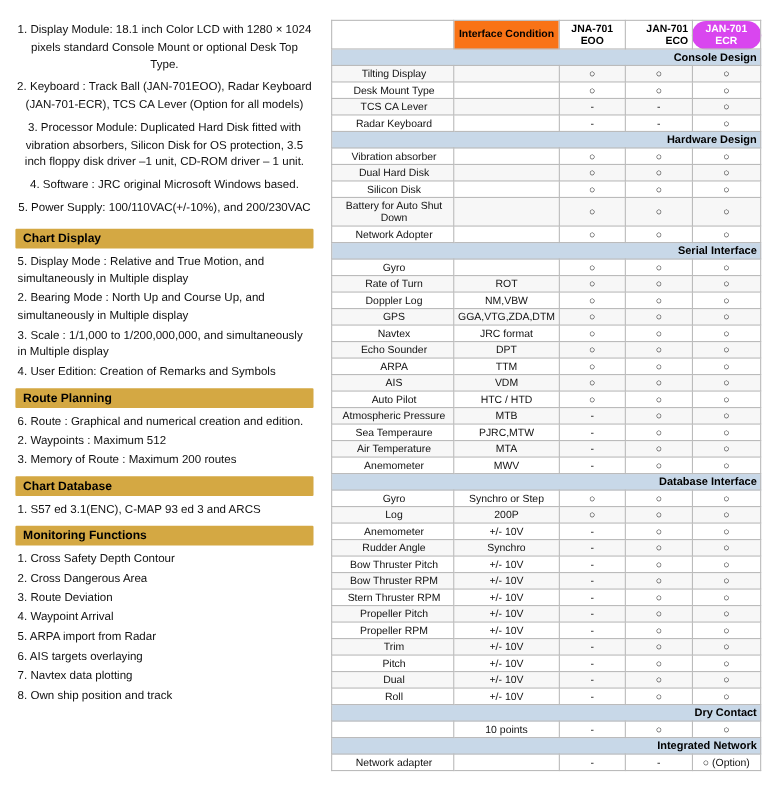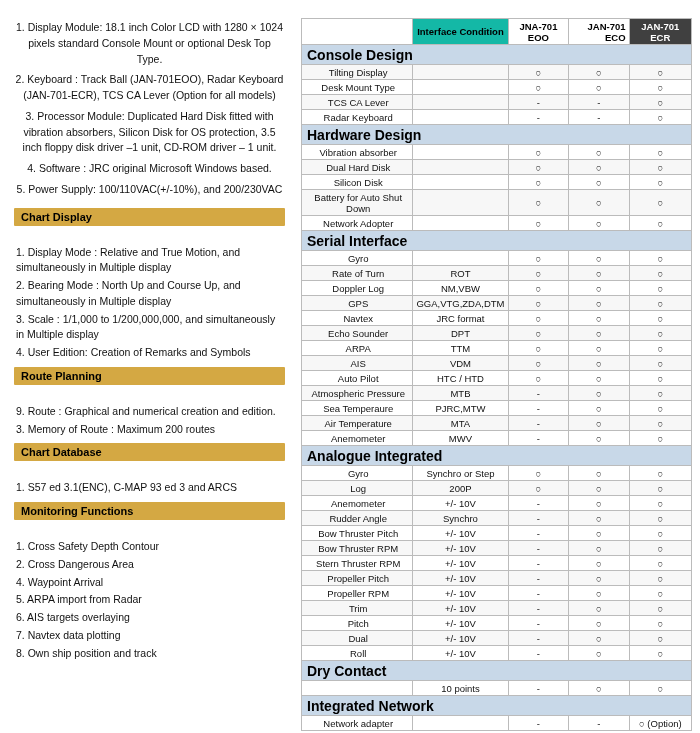--- a/index.html
+++ b/index.html
@@ -45,21 +45,21 @@
       margin: 10px 0 8px 0;
       line-height: 1.3;
     }
 
     .section-header {
       background: #d4a843;
       color: #000;
       font-weight: bold;
       font-size: 11px;
       padding: 3px 7px;
-      margin-bottom: 19px;
+      margin-bottom: 5px;
       margin-top: 6px;
       border-radius: 1px;
     }
 
     .section-list {
       padding-left: 2px;
       margin-bottom: 4px;
     }
 
     .section-list p {
@@ -109,45 +109,46 @@
       font-size: 9.5px;
     }
 
     .spec-table thead tr:first-child th {
       background: #fff;
       color: #000;
       border: 1px solid #bbb;
     }
 
     .spec-table thead tr:first-child th.if-cond {
-      background: #14b8a6;
+      background: #f97316;
       margin-left: 16px;
     }
 
     .spec-table thead tr:first-child th.eoo {
       background: #fff;
       color: #000;
     }
     .spec-table thead tr:first-child th.eco {
       background: #fff;
       color: #000;
       text-align: right;
     }
     .spec-table thead tr:first-child th.ecr {
-      background: #404040;
+      background: #d946ef;
       color: #fff;
+      border-radius: 13px;
     }
 
     .section-row td {
       background: #c8d8e8;
       font-weight: bold;
-      text-align: left;
-      padding-left: 5px;
+      text-align: right;
+      padding-left: 19px;
       color: #000;
-      font-size: 14px;
+      font-size: 10px;
     }
 
     .spec-table tr:nth-child(even) td {
       background: #f7f7f7;
     }
     .spec-table tr:nth-child(odd) td {
       background: #fff;
     }
     .section-row td {
       background: #c8d8e8 !important;
@@ -163,38 +164,40 @@
   <p>1. Display Module: 18.1 inch Color LCD with 1280 × 1024 pixels standard Console Mount or optional Desk Top Type.</p>
       <p>2. Keyboard : Track Ball (JAN-701EOO), Radar Keyboard (JAN-701-ECR), TCS CA Lever (Option for all models)</p>
       <p>3. Processor Module: Duplicated Hard Disk fitted with vibration absorbers, Silicon Disk for OS protection, 3.5 inch floppy disk driver –1 unit, CD-ROM driver – 1 unit.</p>
       <p>4. Software : JRC original Microsoft Windows based.</p>
       <p>5. Power Supply: 100/110VAC(+/-10%), and 200/230VAC</p>
     </div>
 
   <div class="section-title-large"></div>
 <div class="section-header">Chart Display</div>
     <div class="section-list">
-      <p>1. Display Mode : Relative and True Motion, and simultaneously in Multiple display</p>
+      <p>5. Display Mode : Relative and True Motion, and simultaneously in Multiple display</p>
       <p>2. Bearing Mode : North Up and Course Up, and simultaneously in Multiple display</p>
       <p>3. Scale : 1/1,000 to 1/200,000,000, and simultaneously in Multiple display</p>
       <p>4. User Edition: Creation of Remarks and Symbols</p>
     </div>
     <div class="section-header">Route Planning</div>
     <div class="section-list">
-      <p>9. Route : Graphical and numerical creation and edition.</p>
+      <p>6. Route : Graphical and numerical creation and edition.</p>
+      <p>2. Waypoints : Maximum 512</p>
       <p>3. Memory of Route : Maximum 200 routes</p>
     </div>
     <div class="section-header">Chart Database</div>
     <div class="section-list">
       <p>1. S57 ed 3.1(ENC), C-MAP 93 ed 3 and ARCS</p>
     </div>
     <div class="section-header">Monitoring Functions</div>
     <div class="section-list">
       <p>1. Cross Safety Depth Contour</p>
       <p>2. Cross Dangerous Area</p>
+      <p>3. Route Deviation</p>
       <p>4. Waypoint Arrival</p>
       <p>5. ARPA import from Radar</p>
       <p>6. AIS targets overlaying</p>
       <p>7. Navtex data plotting</p>
       <p>8. Own ship position and track</p>
     </div>
   </div>
 
 <div class="right-col">
   <div class="right-title"></div>
@@ -366,21 +369,21 @@
           <td>○</td>
         </tr>
         <tr>
           <td class="label-cell">Anemometer</td>
           <td>MWV</td>
           <td>-</td>
           <td>○</td>
           <td>○</td>
         </tr>
         <tr class="section-row">
-          <td colspan="5">Analogue Integrated</td>
+          <td colspan="5">Database Interface</td>
         </tr>
         <tr>
           <td class="label-cell">Gyro</td>
           <td>Synchro or Step</td>
           <td>○</td>
           <td>○</td>
           <td>○</td>
         </tr>
         <tr>
           <td class="label-cell">Log</td>

